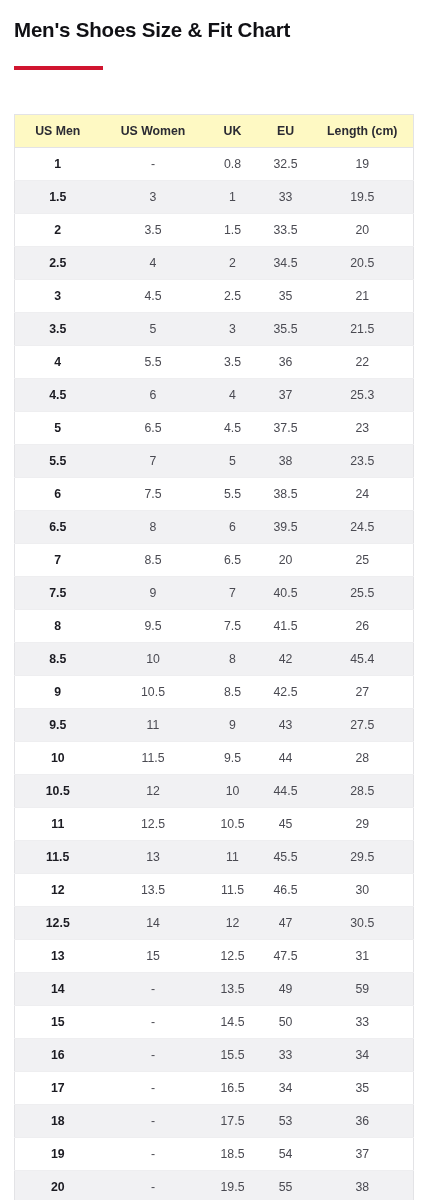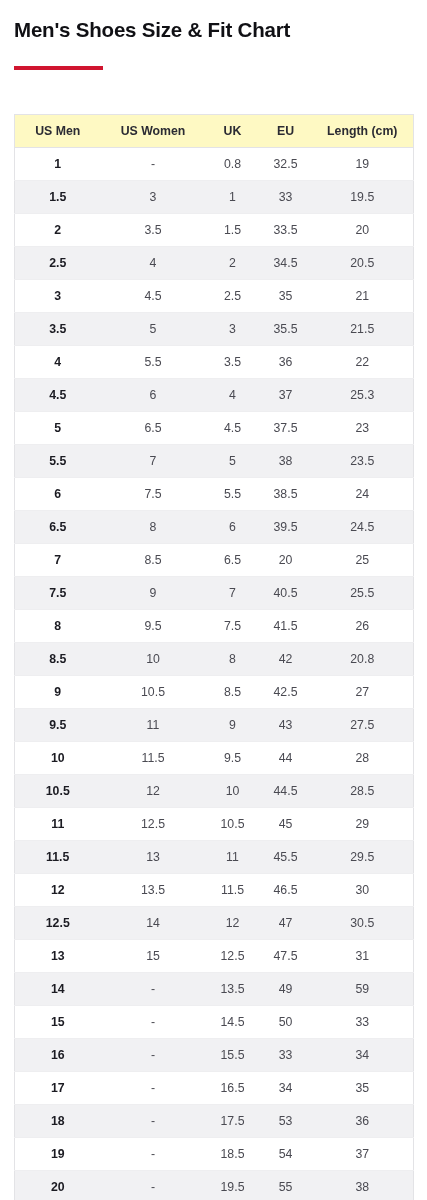--- a/index.html
+++ b/index.html
@@ -227,21 +227,21 @@
             <td>9.5</td>
             <td>7.5</td>
             <td>41.5</td>
             <td>26</td>
           </tr>
           <tr>
             <td class="primary">8.5</td>
             <td>10</td>
             <td>8</td>
             <td>42</td>
-            <td>20.8</td>
+            <td>45.4</td>
           </tr>
           <tr>
             <td class="primary">9</td>
             <td>10.5</td>
             <td>8.5</td>
             <td>42.5</td>
             <td>27</td>
           </tr>
           <tr>
             <td class="primary">9.5</td>

